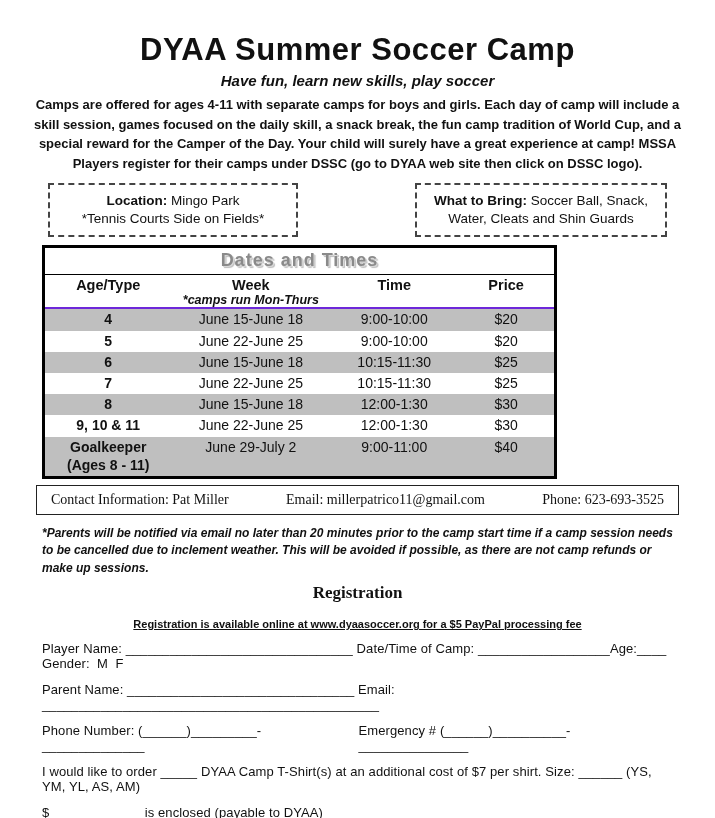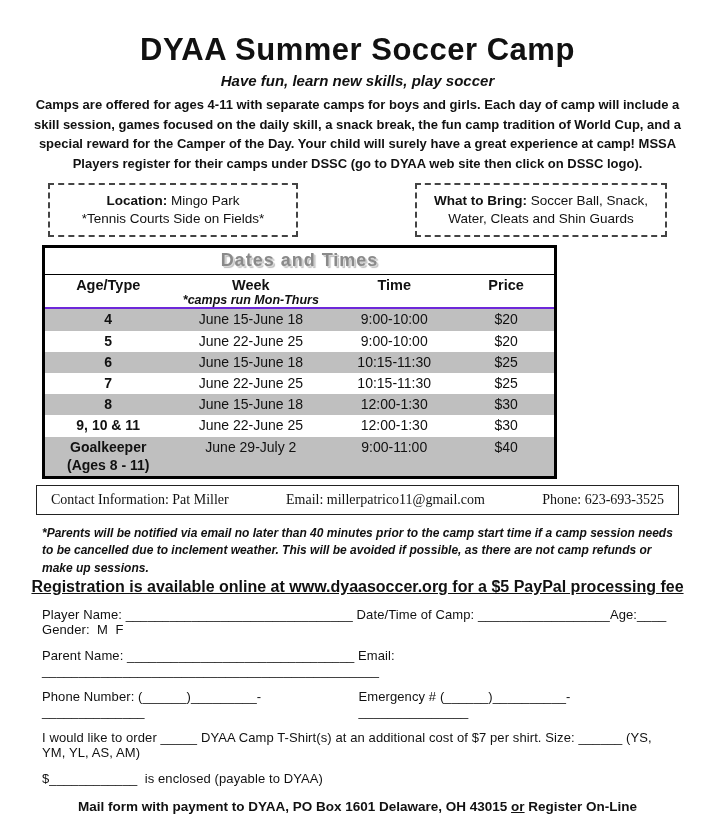--- a/index.html
+++ b/index.html
@@ -51,22 +51,22 @@
   .weather {
     margin:10px 40px 0 42px; font-size:12px; font-style:italic; font-weight:600;
     line-height:1.45;
   }
   
   .reg-head {
     text-align:center; font-family:"Liberation Serif", serif;
     font-size:17px; font-weight:bold; margin-top:6px;
   }
   .online-note {
-    text-align:center; font-size:16px; font-weight:600;
-    text-decoration:underline; margin-top:1px;
+    text-align:center; font-size:11px; font-weight:600;
+    text-decoration:underline; margin-top:15px;
   }
   .form-line {
     margin:0 40px 0 42px; font-size:13px; white-space:pre-wrap;
     margin-top:11px; letter-spacing:.1px;
   }
   .form-line.split { display:flex; justify-content:space-between; }
   .mail-line { text-align:center; font-size:13.5px; font-weight:bold; margin-top:13px; }
   .mail-line .u { text-decoration:underline; }
 </style>
 </head>
@@ -155,22 +155,23 @@
     </tr>
   </tbody>
     </table>
 
   <div class="contact">
     <span>Contact Information: Pat Miller</span>
     <span>Email: millerpatrico11@gmail.com</span>
     <span>Phone: 623-693-3525</span>
   </div>
 
-  <div class="weather">*Parents will be notified via email no later than 40 minutes prior to the camp start time if a camp session needs to be cancelled due to inclement weather. This will be avoided if possible, as there are not camp refunds or make up sessions.</div>
+  <div class="weather">*Parents will be notified via email no later than 20 minutes prior to the camp start time if a camp session needs to be cancelled due to inclement weather. This will be avoided if possible, as there are not camp refunds or make up sessions.</div>
 
+  <div class="reg-head">Registration</div>
   <div class="online-note">Registration is available online at www.dyaasoccer.org for a $5 PayPal processing fee</div>
 
   <div class="form-line">Player Name: _______________________________ Date/Time of Camp: __________________Age:____  Gender:  M  F</div>
   <div class="form-line">Parent Name: _______________________________ Email: ______________________________________________</div>
   <div class="form-line split">
     <span>Phone Number: (______)_________-______________</span>
     <span>Emergency # (______)__________-_______________</span>
   </div>
   <div class="form-line">I would like to order _____ DYAA Camp T-Shirt(s) at an additional cost of $7 per shirt. Size: ______ (YS, YM, YL, AS, AM)</div>
   <div class="form-line">$____________  is enclosed (payable to DYAA)</div>

